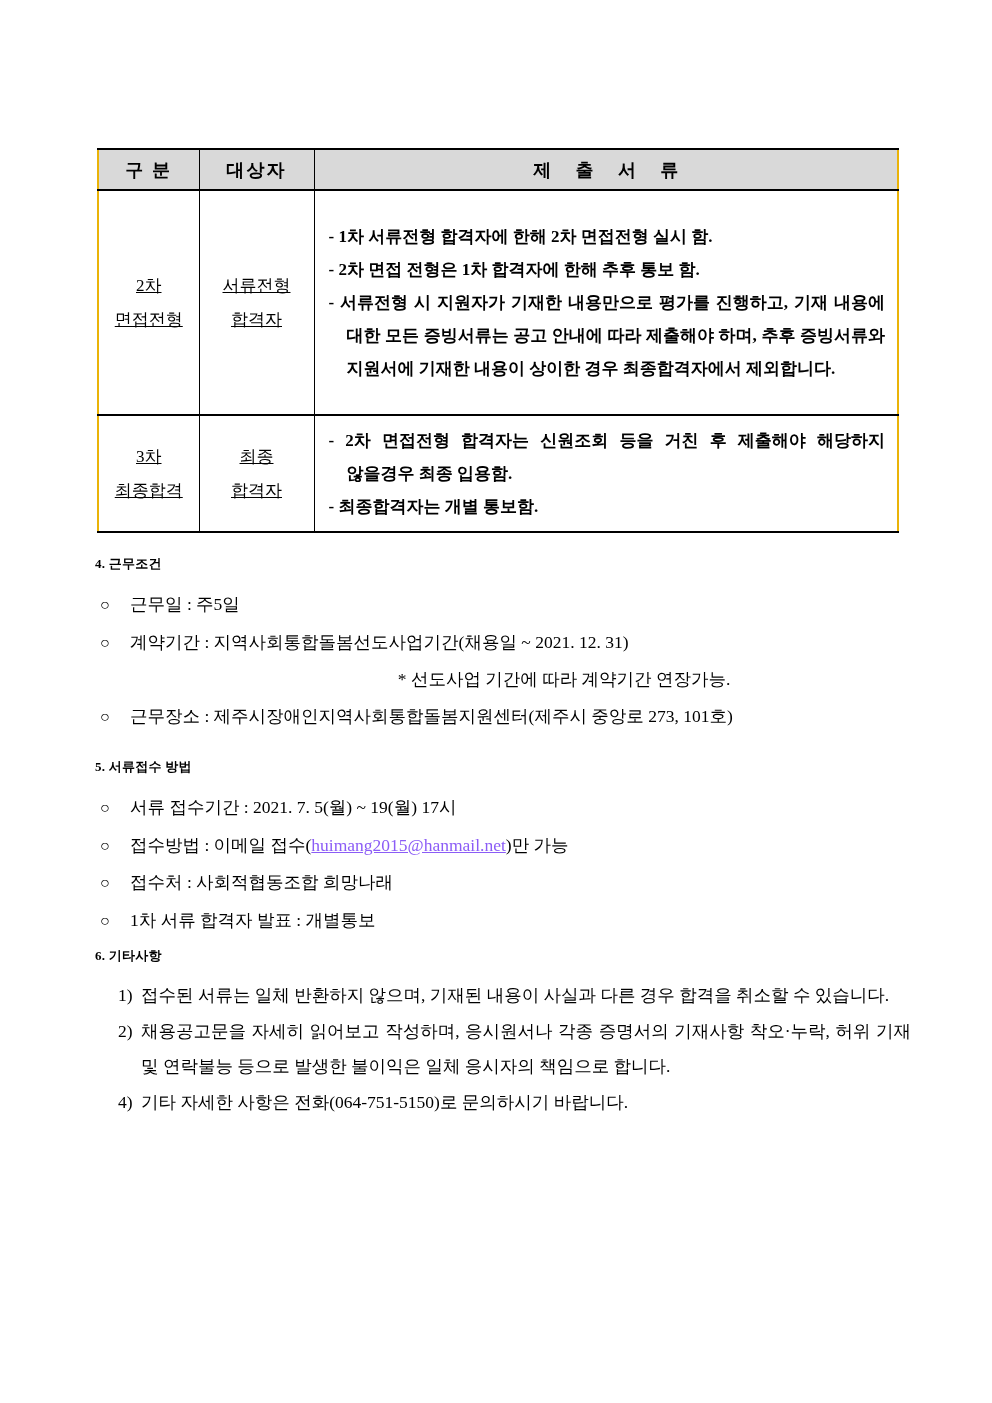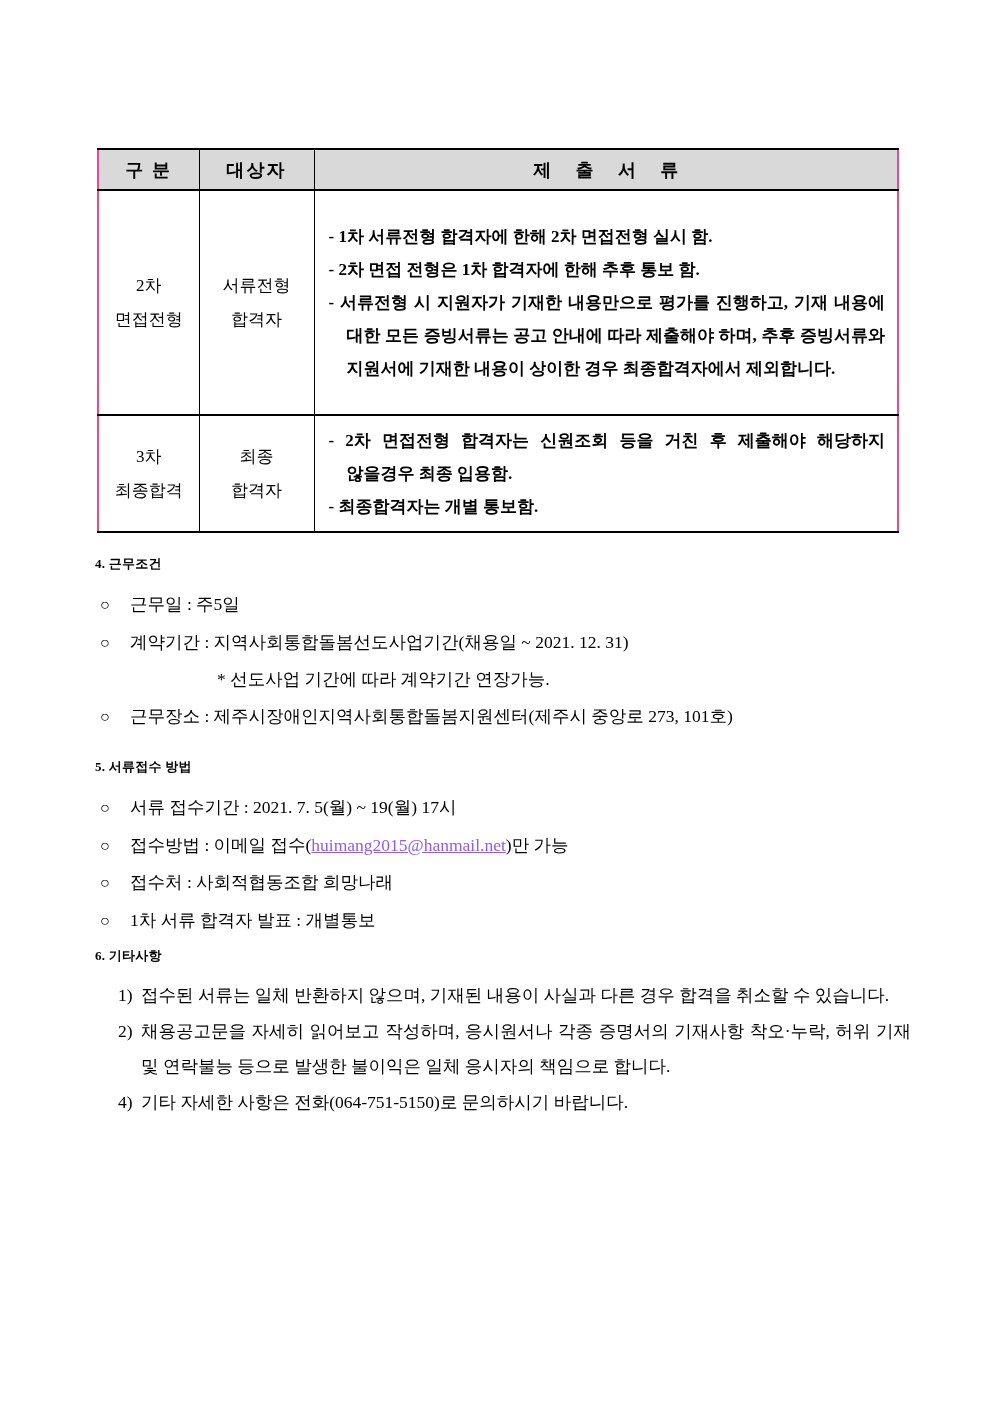--- a/index.html
+++ b/index.html
@@ -12,21 +12,21 @@
     font-size:17.5px;
     overflow:hidden;
   }
 
   
   table.doc-table{
     position:absolute;left:97px;top:148px;
     width:800px;
     border-collapse:collapse;
     table-layout:fixed;
-    border:2px solid #ec4899;
+    border:2px solid #eab308;
     font-size:17px;
   }
   table.doc-table th,
   table.doc-table td{
     border-left:1.5px solid #000;
     border-right:1.5px solid #000;
     border-top:2px solid #000;
     border-bottom:2px solid #000;
   }
   table.doc-table th{
@@ -36,20 +36,21 @@
     font-size:18px;
     text-align:center;
     vertical-align:middle;
   }
   th.sp-wide{letter-spacing:0.55em;text-indent:0.55em;}
   th.sp-med{letter-spacing:0.12em;}
   td.cell-cat{
     text-align:center;vertical-align:middle;
     line-height:34px;
     padding:0 4px;
+    text-decoration:underline;
   }
   td.cell-docs{
     vertical-align:middle;
     padding:8px 12px 8px 14px;
     font-weight:bold;
   }
   td.cell-docs p{
     margin:0;
     padding-left:18px;
     text-indent:-18px;
@@ -77,20 +78,21 @@
     text-align:justify;
     word-break:keep-all;
   }
   .bullet-item .bullet{
     display:inline-block;width:30px;text-indent:0;
     font-size:16px;
   }
   .note-line{
     margin-left:122px;
     line-height:36.5px;
+    text-align:center;
   }
   .numbered-item{
     margin-left:23px;
     padding-left:23px;
     text-indent:-23px;
     line-height:35.5px;
     text-align:justify;
     word-break:keep-all;
   }
   .numbered-item .num{display:inline-block;width:23px;text-indent:0;}

